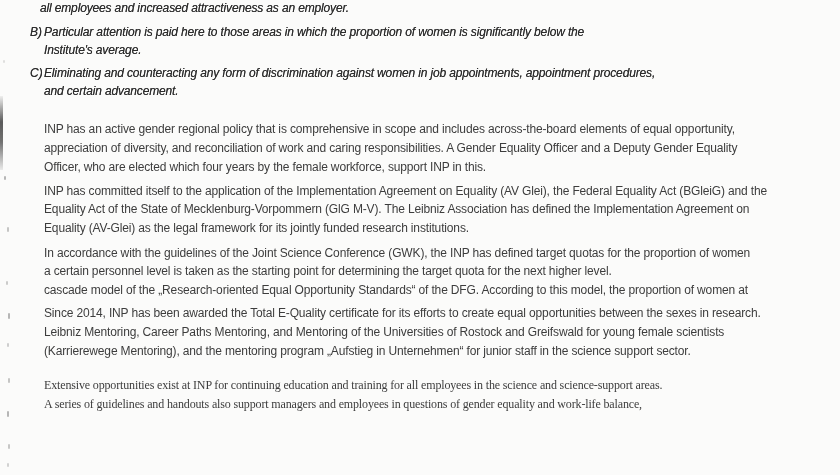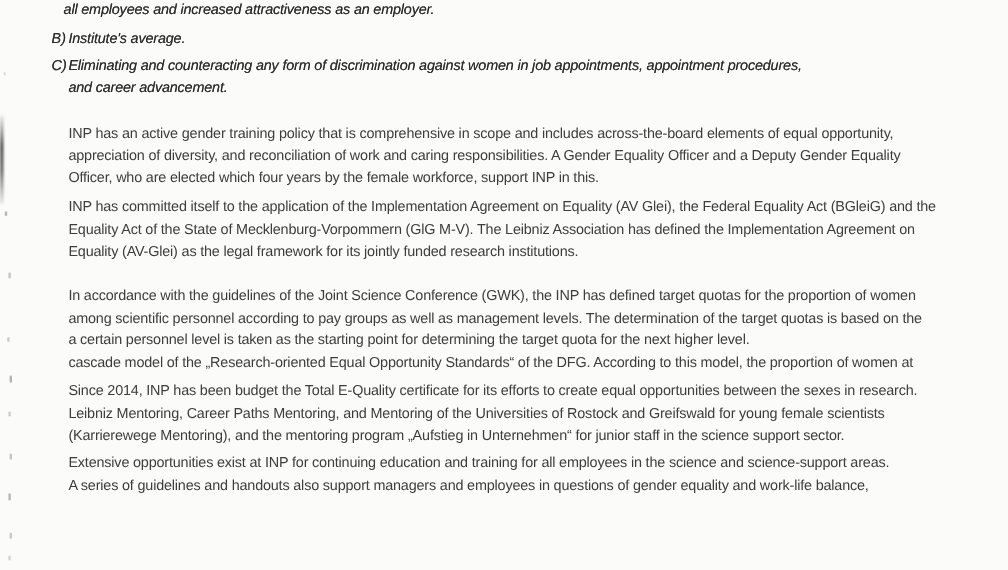--- a/index.html
+++ b/index.html
@@ -13,21 +13,21 @@
   .page {
     position: relative;
     width: 840px;
     height: 475px;
     background: #fbfbfa;
     font-family: "Liberation Sans", sans-serif;
     color: #3e3e3e;
   }
   .doc {
     position: absolute;
-    left: 57px;
+    left: 44px;
     top: -1px;
     width: 765px;
     filter: blur(0.35px) contrast(1.02);
   }
   .tline {
     font-size: 12px;
     line-height: 18.6px;
     letter-spacing: -0.15px;
     white-space: nowrap;
     color: #3e3e3e;
@@ -51,23 +51,23 @@
     top: 0;
     font-size: 12px;
     line-height: 18.6px;
     font-style: italic;
     color: #2f2f2f;
     text-shadow: 0 0 0.45px rgba(47,47,47,0.85);
   }
   .list-item.item-c { margin-top: 4px; }
   .para { margin-top: 5.5px; }
   .para.first { margin-top: 19.5px; }
-  .para.p3 { margin-top: 18px; }
+  .para.p3 { margin-top: 6px; }
   .para.p4 { margin-top: 5px; }
-  .para.p5 { margin-top: 4px; }
+  .para.p5 { margin-top: 16px; font-family: Liberation Serif, serif; }
 
   
   .scan-streak {
     position: absolute;
     left: 0;
     top: 96px;
     width: 3px;
     height: 74px;
     background: linear-gradient(to bottom,
       rgba(45,45,45,0.06) 0%,
@@ -111,50 +111,50 @@
   <div class="speck sp10"></div>
 
   <div class="doc">
 
     <div class="intro-cont">
       <div class="tline ital">all employees and increased attractiveness as an employer.</div>
     </div>
 
     <div class="list-item item-b ital">
       <span class="marker">B)</span>
+      <div class="tline">Particular attention is paid here to those areas in which the proportion of women is significantly below the</div>
       <div class="tline">Institute's average.</div>
     </div>
 
     <div class="list-item item-c ital">
       <span class="marker">C)</span>
       <div class="tline">Eliminating and counteracting any form of discrimination against women in job appointments, appointment procedures,</div>
-      <div class="tline">and career advancement.</div>
+      <div class="tline">and certain advancement.</div>
     </div>
 
     <div class="para first">
-      <div class="tline">INP has an active gender training policy that is comprehensive in scope and includes across-the-board elements of equal opportunity,</div>
+      <div class="tline">INP has an active gender regional policy that is comprehensive in scope and includes across-the-board elements of equal opportunity,</div>
       <div class="tline">appreciation of diversity, and reconciliation of work and caring responsibilities. A Gender Equality Officer and a Deputy Gender Equality</div>
       <div class="tline">Officer, who are elected which four years by the female workforce, support INP in this.</div>
     </div>
 
     <div class="para p2">
       <div class="tline">INP has committed itself to the application of the Implementation Agreement on Equality (AV Glei), the Federal Equality Act (BGleiG) and the</div>
       <div class="tline">Equality Act of the State of Mecklenburg-Vorpommern (GlG M-V). The Leibniz Association has defined the Implementation Agreement on</div>
       <div class="tline">Equality (AV-Glei) as the legal framework for its jointly funded research institutions.</div>
     </div>
 
     <div class="para p3">
       <div class="tline">In accordance with the guidelines of the Joint Science Conference (GWK), the INP has defined target quotas for the proportion of women</div>
-      <div class="tline">among scientific personnel according to pay groups as well as management levels. The determination of the target quotas is based on the</div>
       <div class="tline">a certain personnel level is taken as the starting point for determining the target quota for the next higher level.</div>
       <div class="tline">cascade model of the „Research-oriented Equal Opportunity Standards“ of the DFG. According to this model, the proportion of women at</div>
     </div>
 
     <div class="para p4">
-      <div class="tline">Since 2014, INP has been budget the Total E-Quality certificate for its efforts to create equal opportunities between the sexes in research.</div>
+      <div class="tline">Since 2014, INP has been awarded the Total E-Quality certificate for its efforts to create equal opportunities between the sexes in research.</div>
       <div class="tline">Leibniz Mentoring, Career Paths Mentoring, and Mentoring of the Universities of Rostock and Greifswald for young female scientists</div>
       <div class="tline">(Karrierewege Mentoring), and the mentoring program „Aufstieg in Unternehmen“ for junior staff in the science support sector.</div>
     </div>
 
     <div class="para p5">
       <div class="tline">Extensive opportunities exist at INP for continuing education and training for all employees in the science and science-support areas.</div>
       <div class="tline">A series of guidelines and handouts also support managers and employees in questions of gender equality and work-life balance,</div>
     </div>
 
   </div>

